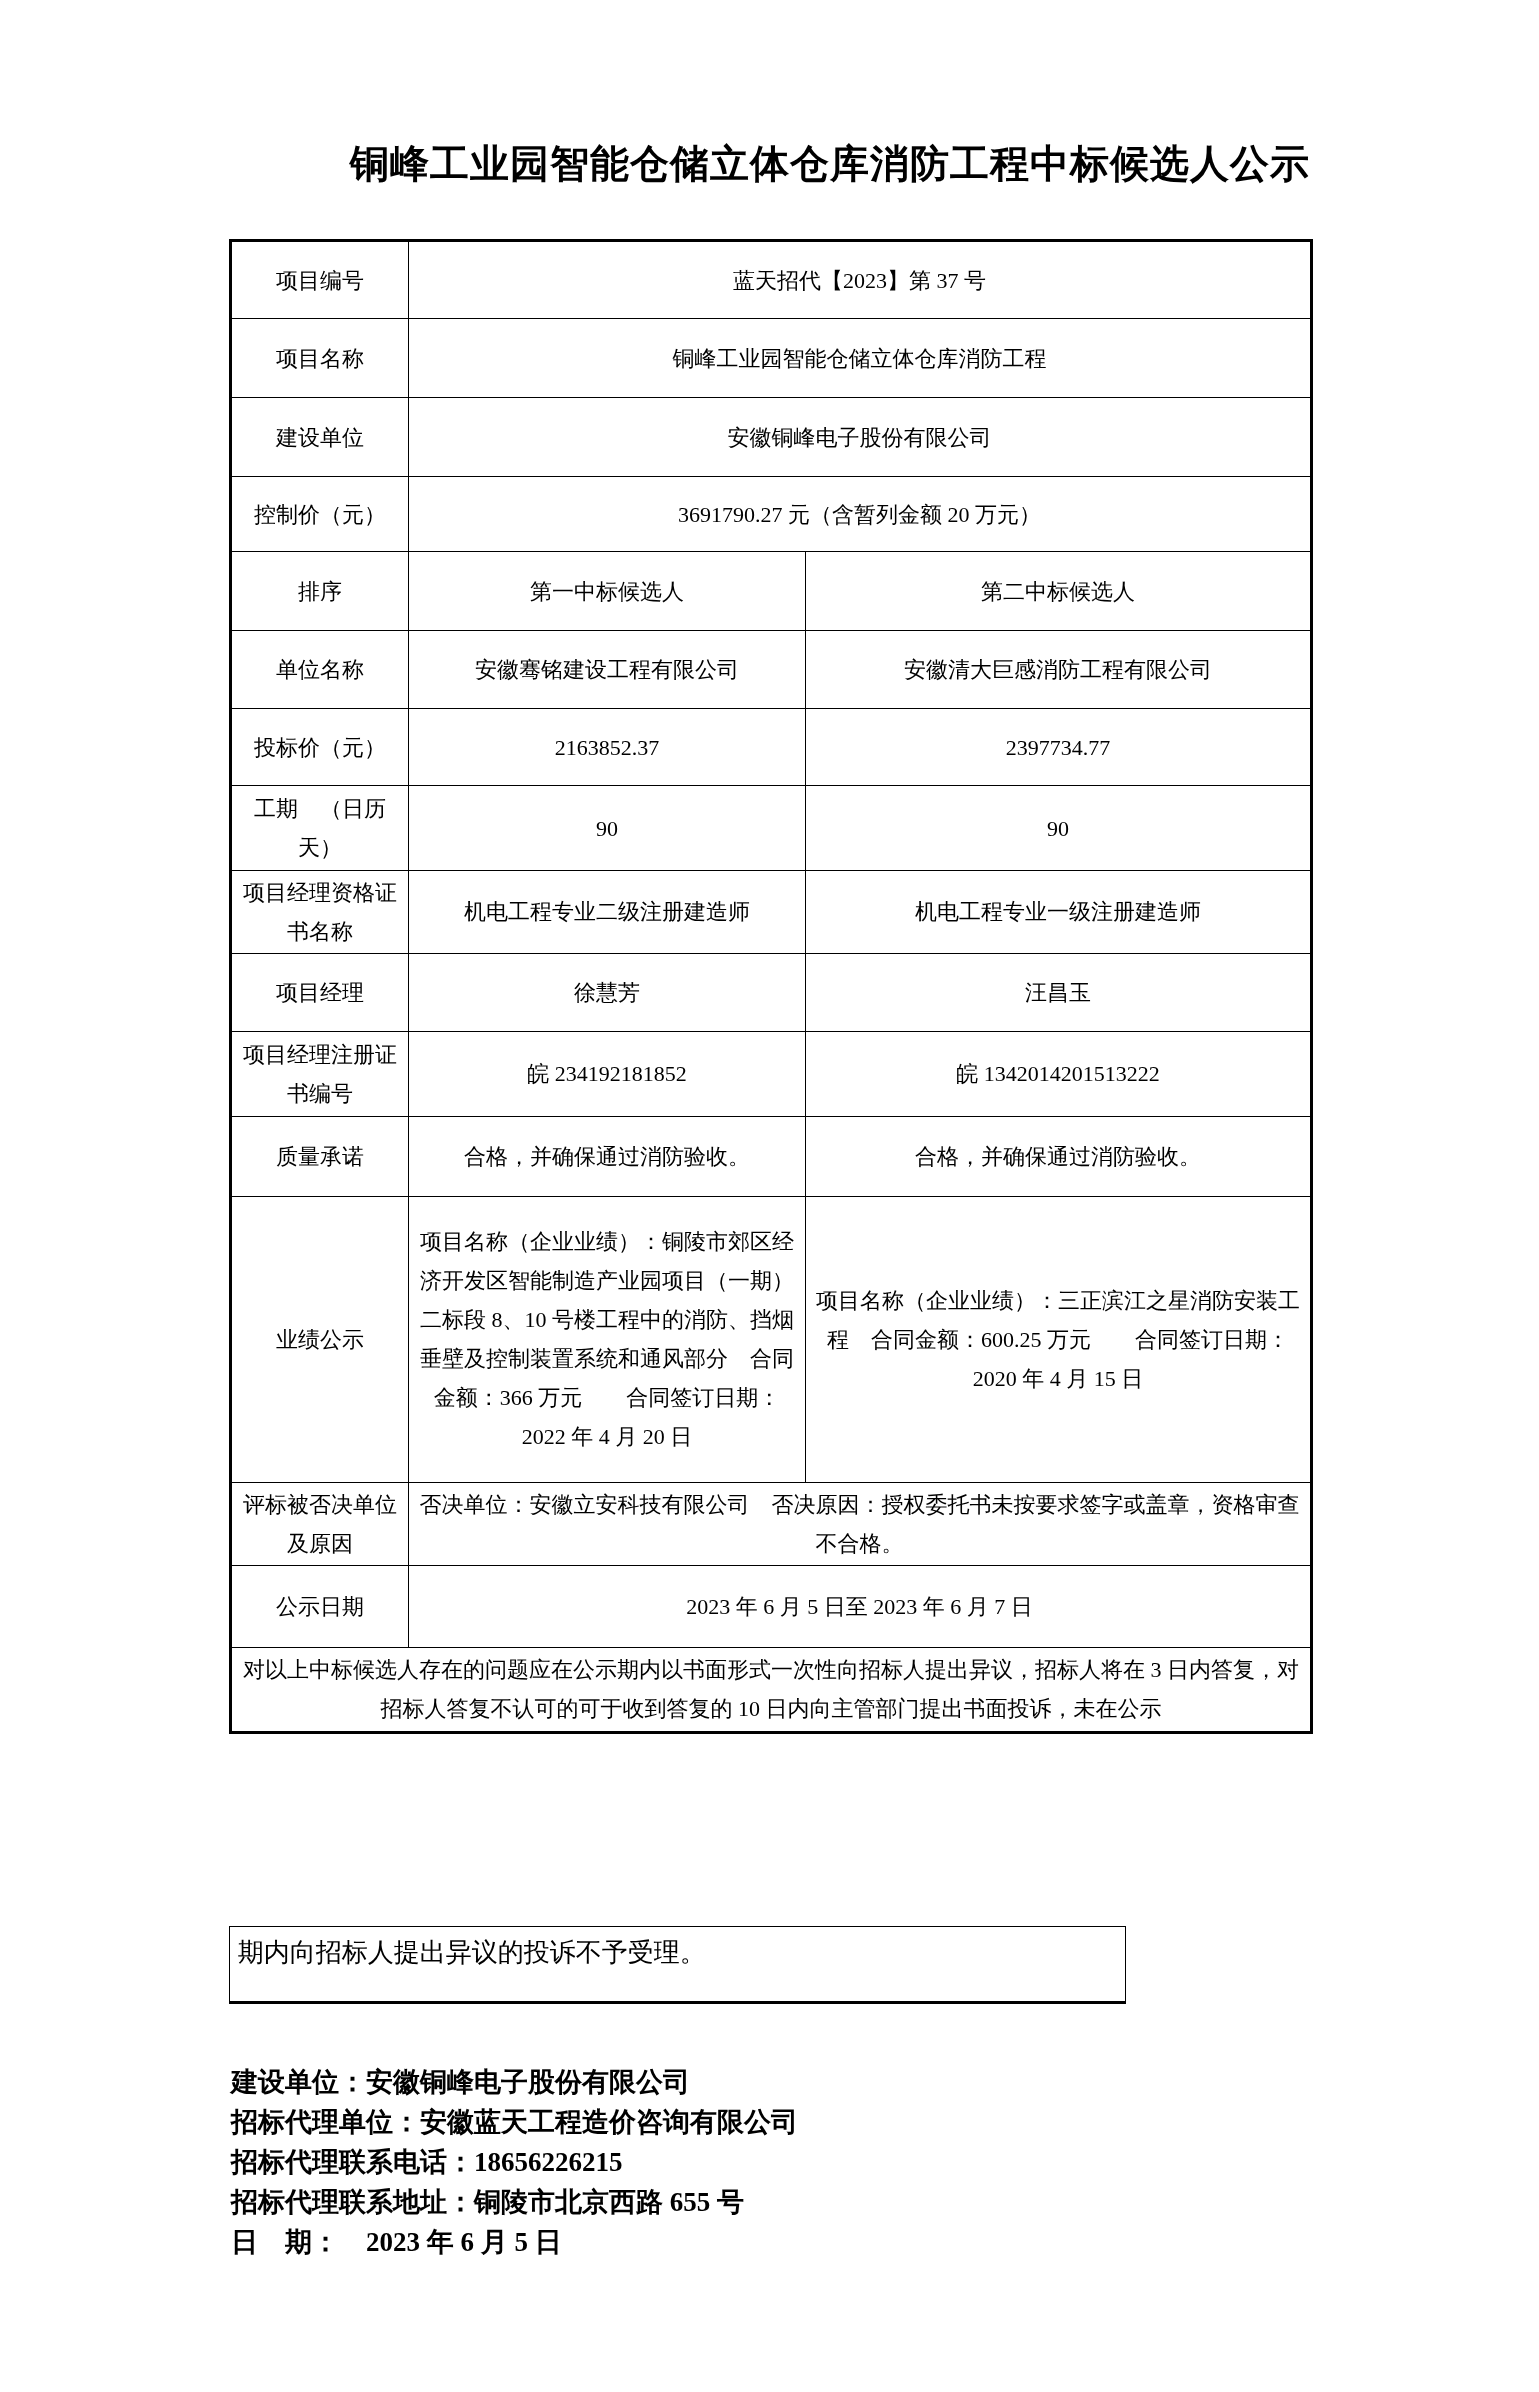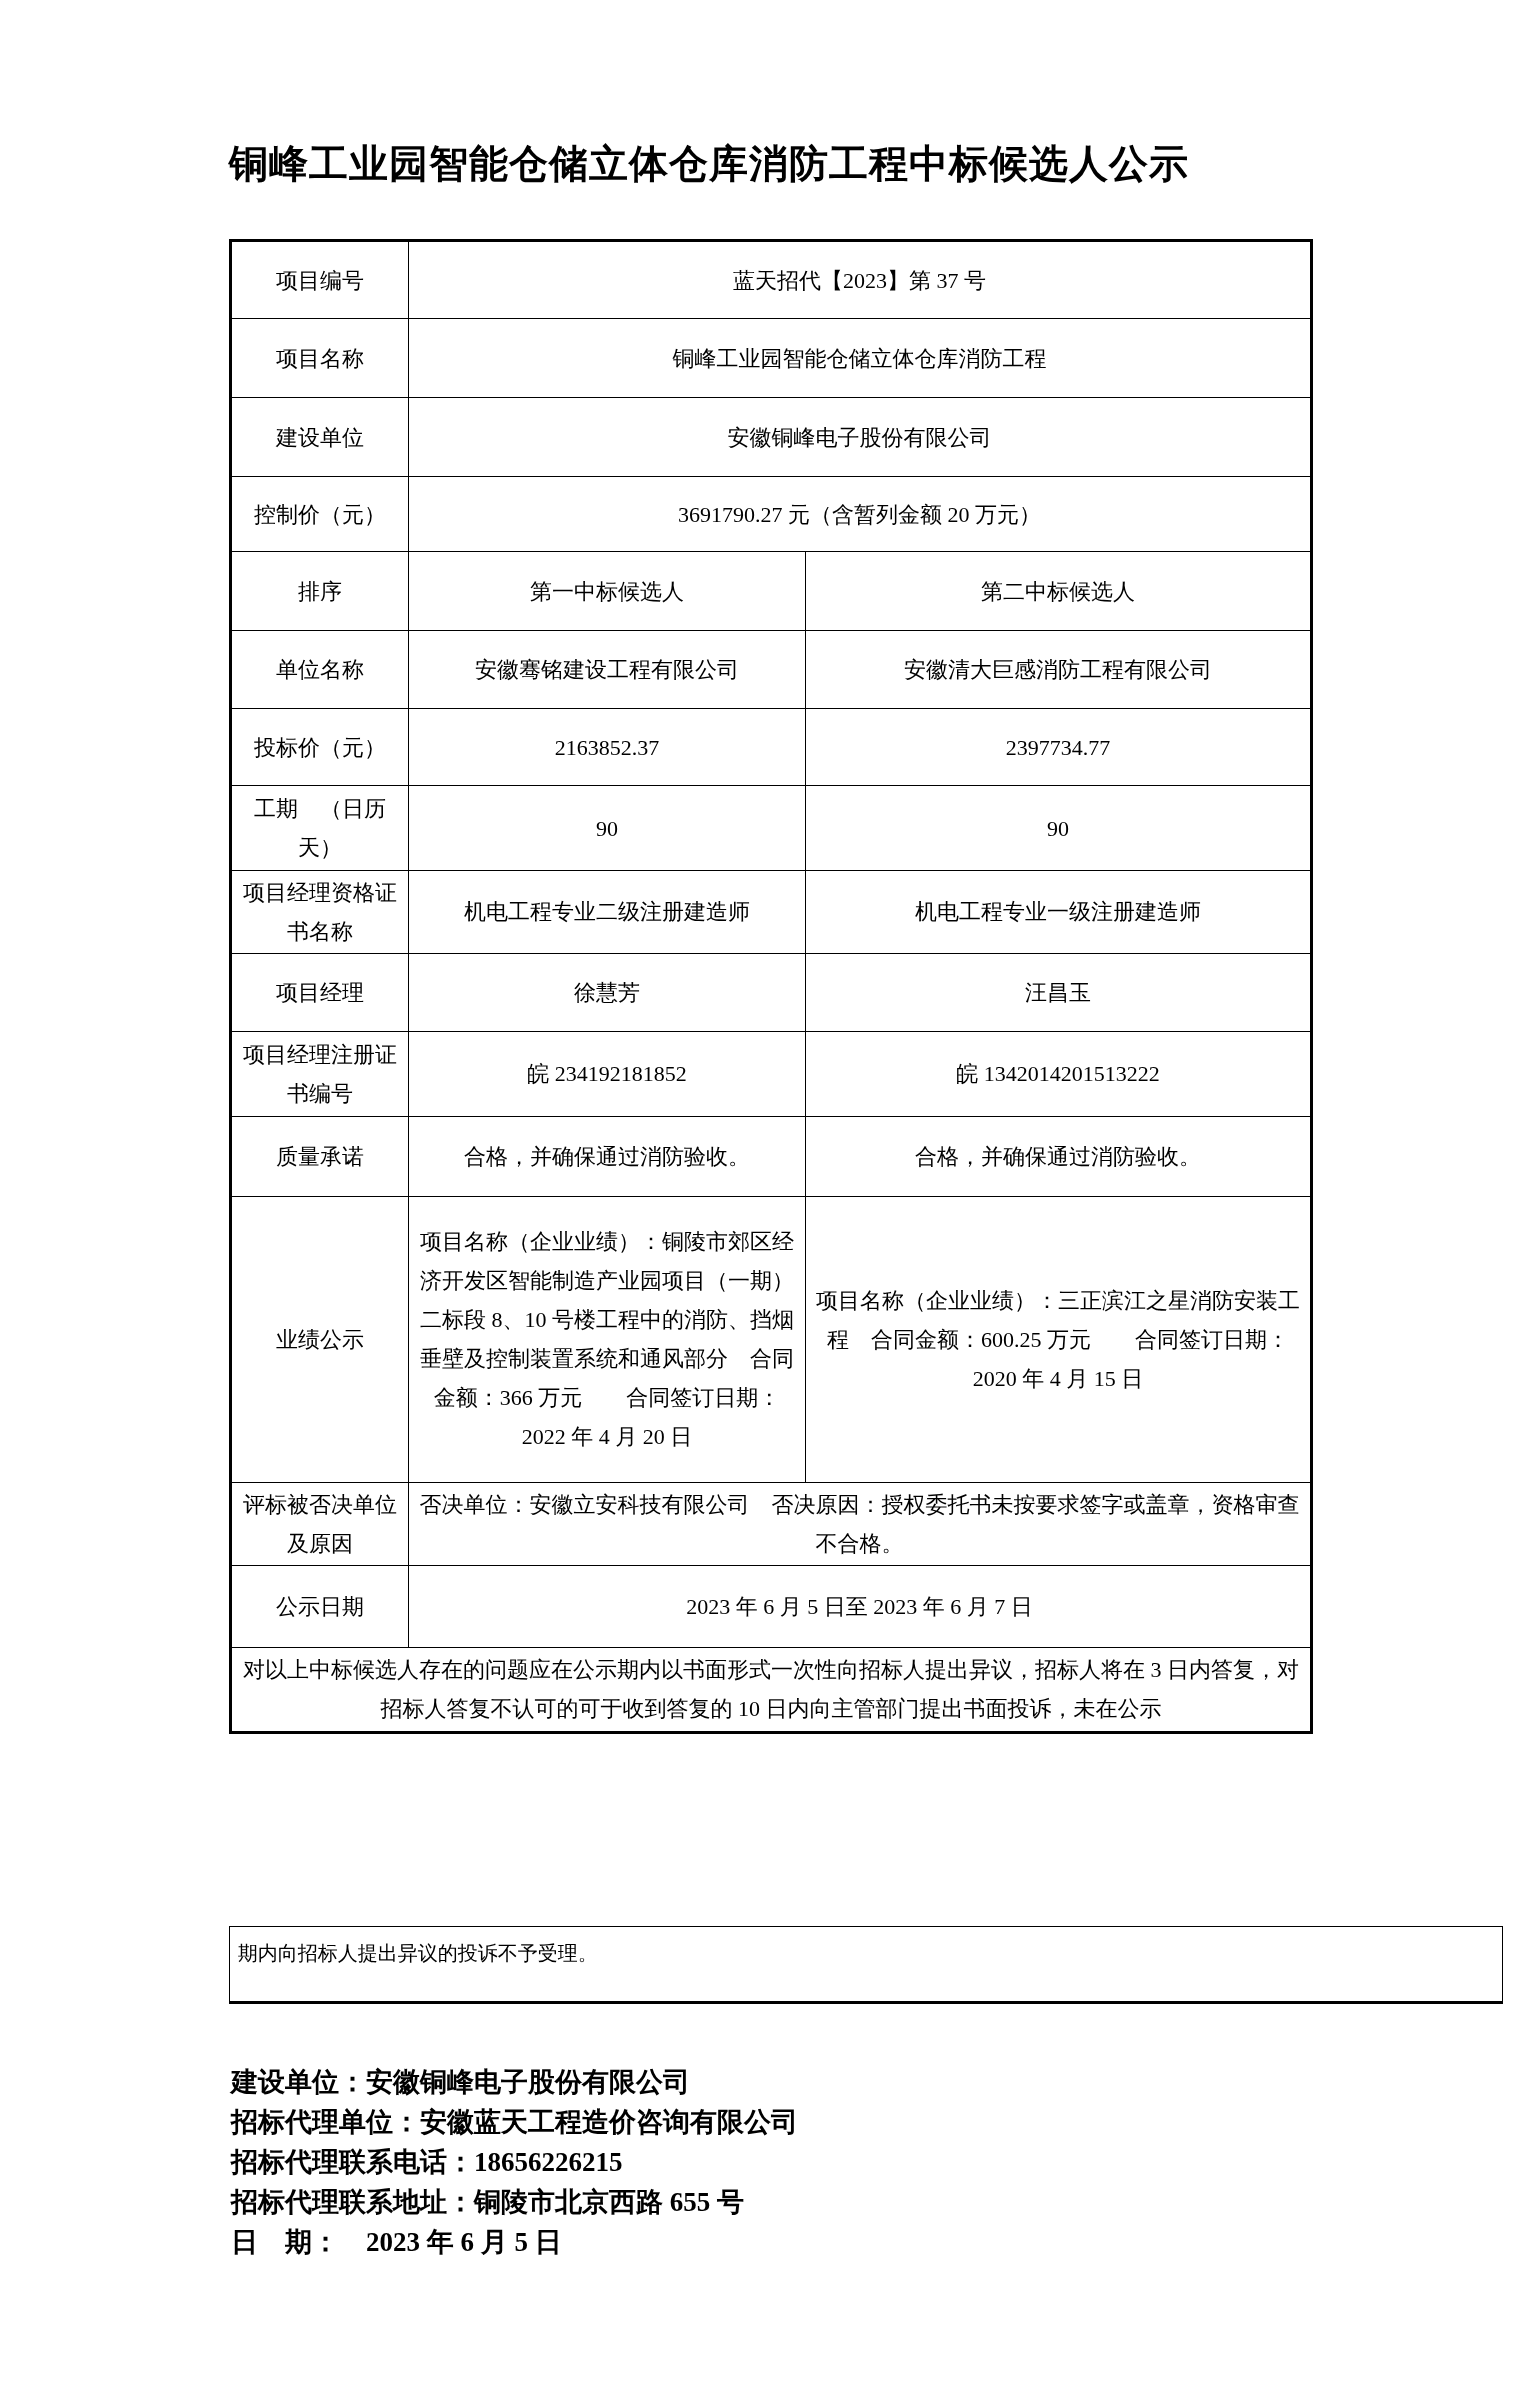--- a/index.html
+++ b/index.html
@@ -15,21 +15,21 @@
     height: 2393px;
     background: #ffffff;
     overflow: hidden;
   }
   .doc-title {
     position: absolute;
     top: 139px;
     left: 229px;
     width: 1081px;
     margin: 0;
-    text-align: left;
+    text-align: right;
     font-size: 39px;
     font-weight: bold;
     letter-spacing: 1px;
     line-height: 50px;
   }
   table.bid-table {
     position: absolute;
     top: 239px;
     left: 229px;
     width: 1081px;
@@ -60,26 +60,26 @@
   td.noteCell {
     text-align: justify;
     line-height: 42px;
     padding: 1.9px 7.8px;
     border-bottom: 3.9px solid #000000;
   }
   .cont-box {
     position: absolute;
     top: 1926px;
     left: 229px;
-    width: 1274px;
+    width: 897px;
     height: 78px;
     box-sizing: border-box;
     border: 1.9px solid #000000;
     border-bottom: 3.9px solid #000000;
-    font-size: 20px;
+    font-size: 26px;
     line-height: 42px;
     padding: 4.9px 7.8px;
     text-align: left;
   }
   .footer {
     position: absolute;
     top: 2046px;
     left: 231px;
     width: 1081px;
     font-size: 27px;

